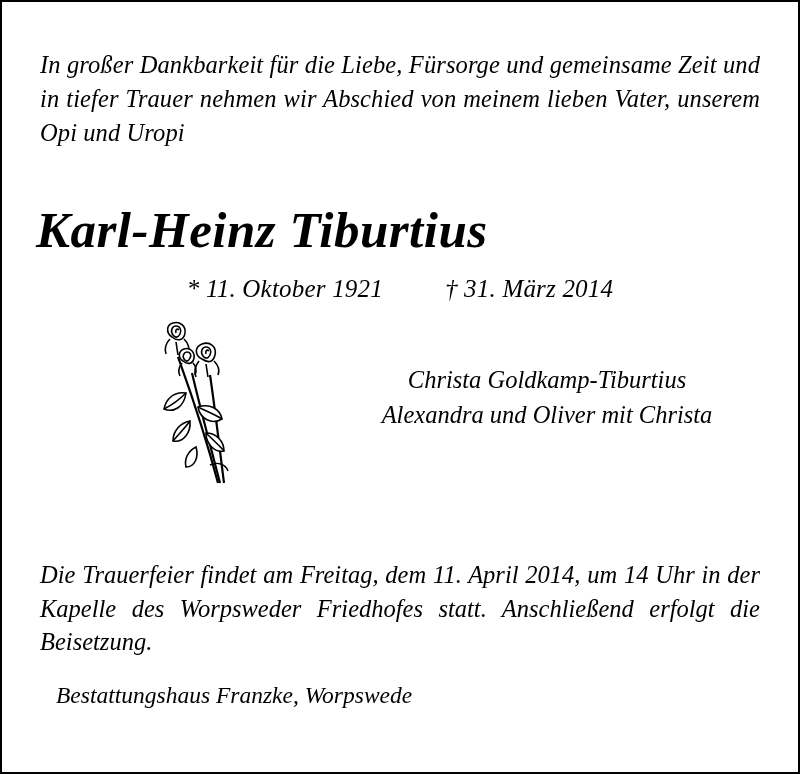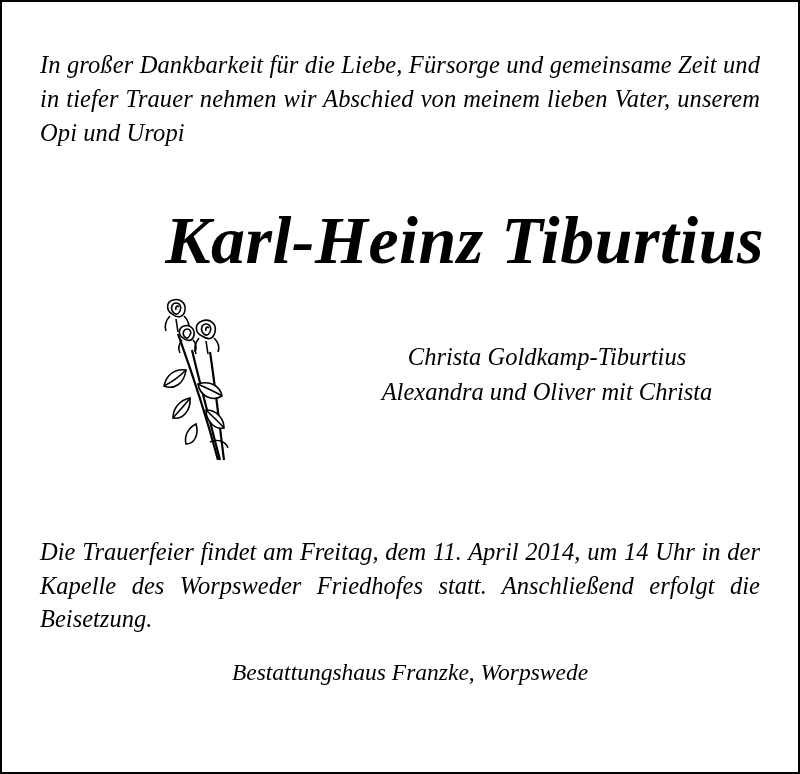--- a/index.html
+++ b/index.html
@@ -32,24 +32,24 @@
   .intro {
     font-style: italic;
     font-size: 24.5px;
     line-height: 1.38;
     text-align: justify;
     text-align-last: left;
     letter-spacing: 0.1px;
     margin: 6px 4px 0 4px;
   }
   .name {
-    text-align: right;
+    text-align: left;
     font-weight: bold;
     font-style: italic;
-    font-size: 68px;
+    font-size: 51px;
     letter-spacing: 0.5px;
     margin-top: 52px;
     margin-bottom: 0;
     white-space: nowrap;
   }
   .dates {
     display: flex;
     justify-content: center;
     gap: 62px;
     font-style: italic;
@@ -89,34 +89,38 @@
     font-style: italic;
     font-size: 24.5px;
     line-height: 1.36;
     text-align: justify;
     text-align-last: left;
     margin: 64px 4px 4px 4px;
   }
   .funeral-home {
     font-style: italic;
     font-size: 23.5px;
-    text-align: center;
+    text-align: left;
     padding-left: 20px;
   }
 </style>
 </head>
 <body>
 
 <div class="obituary">
   <div class="inner">
 
     <p class="intro">In großer Dankbarkeit für die Liebe, Fürsorge und gemeinsame Zeit und in tiefer Trauer nehmen wir Abschied von meinem lieben Vater, unserem Opi und Uropi</p>
 
     <h1 class="name">Karl-Heinz Tiburtius</h1>
 
+    <div class="dates">
+      <span>* 11. Oktober 1921</span>
+      <span>† 31. März 2014</span>
+    </div>
 
     <div class="middle">
       <span class="rose">
         <svg viewBox="0 0 150 175" width="150" height="175" aria-hidden="true">
           <g fill="none" stroke="#000000" stroke-width="1.6">
 
             <g transform="translate(24,6)">
               <path d="M8 16 C2 12 2 4 9 2 C16 0 22 5 21 12 C20 19 14 21 8 16 Z" fill="#ffffff"></path>
               <path d="M9 14 C6 10 8 5 12 5 C16 5 18 9 16 13 C14 17 11 17 9 14 Z"></path>
               <path d="M12 12 C11 9 13 7 15 9"></path>

